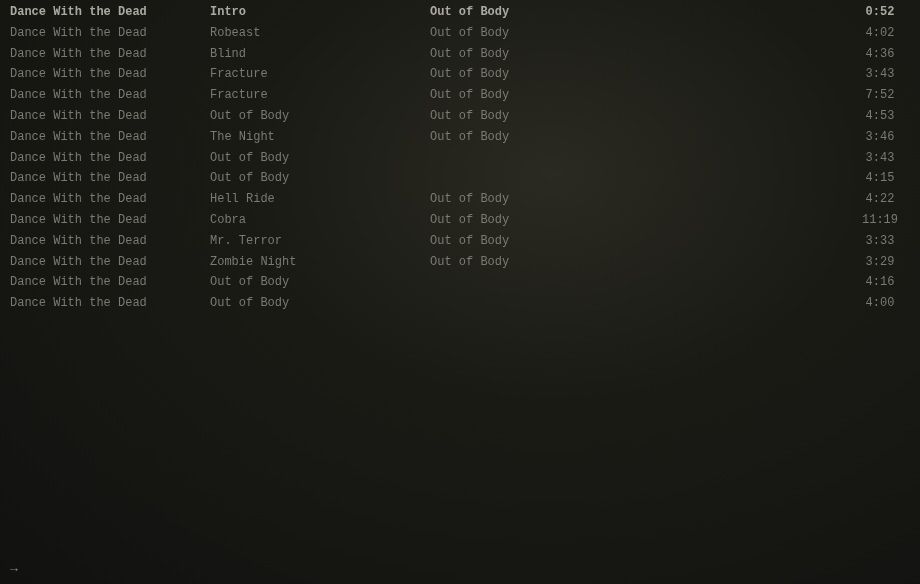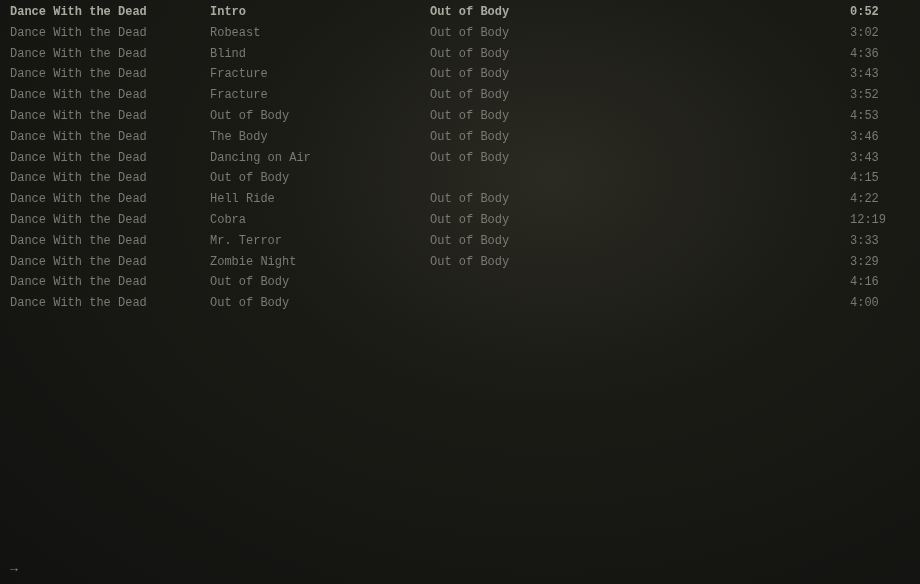--- a/index.html
+++ b/index.html
@@ -49,21 +49,21 @@
       flex-shrink: 0;
     }
 
     .col-album {
       flex: 1;
       min-width: 100px;
     }
 
     .col-duration {
       width: 60px;
-      text-align: left;
+      text-align: center;
       flex-shrink: 0;
     }
 
     .arrow-indicator {
       position: absolute;
       bottom: 8px;
       left: 10px;
       color: #888880;
       font-size: 13px;
     }
@@ -75,74 +75,73 @@
 <div class="track-row">
       <span class="col-artist">Dance With the Dead</span>
       <span class="col-title">Intro</span>
       <span class="col-album">Out of Body</span>
       <span class="col-duration">0:52</span>
     </div>
     <div class="track-row">
       <span class="col-artist">Dance With the Dead</span>
       <span class="col-title">Robeast</span>
       <span class="col-album">Out of Body</span>
-      <span class="col-duration">3:02</span>
+      <span class="col-duration">4:02</span>
     </div>
     <div class="track-row">
       <span class="col-artist">Dance With the Dead</span>
       <span class="col-title">Blind</span>
       <span class="col-album">Out of Body</span>
       <span class="col-duration">4:36</span>
     </div>
     <div class="track-row">
       <span class="col-artist">Dance With the Dead</span>
       <span class="col-title">Fracture</span>
       <span class="col-album">Out of Body</span>
       <span class="col-duration">3:43</span>
     </div>
     <div class="track-row">
       <span class="col-artist">Dance With the Dead</span>
       <span class="col-title">Fracture</span>
       <span class="col-album">Out of Body</span>
-      <span class="col-duration">3:52</span>
+      <span class="col-duration">7:52</span>
     </div>
     <div class="track-row">
       <span class="col-artist">Dance With the Dead</span>
       <span class="col-title">Out of Body</span>
       <span class="col-album">Out of Body</span>
       <span class="col-duration">4:53</span>
     </div>
     <div class="track-row">
       <span class="col-artist">Dance With the Dead</span>
-      <span class="col-title">The Body</span>
+      <span class="col-title">The Night</span>
       <span class="col-album">Out of Body</span>
       <span class="col-duration">3:46</span>
     </div>
     <div class="track-row">
       <span class="col-artist">Dance With the Dead</span>
-      <span class="col-title">Dancing on Air</span>
       <span class="col-album">Out of Body</span>
       <span class="col-duration">3:43</span>
     </div>
     <div class="track-row">
       <span class="col-artist">Dance With the Dead</span>
       <span class="col-album">Out of Body</span>
       <span class="col-duration">4:15</span>
     </div>
     <div class="track-row">
       <span class="col-artist">Dance With the Dead</span>
       <span class="col-title">Hell Ride</span>
       <span class="col-album">Out of Body</span>
       <span class="col-duration">4:22</span>
     </div>
     <div class="track-row">
       <span class="col-artist">Dance With the Dead</span>
       <span class="col-title">Cobra</span>
       <span class="col-album">Out of Body</span>
-      <span class="col-duration">12:19</span>
+      <span class="col-duration">11:19</span>
     </div>
     <div class="track-row">
       <span class="col-artist">Dance With the Dead</span>
       <span class="col-title">Mr. Terror</span>
       <span class="col-album">Out of Body</span>
       <span class="col-duration">3:33</span>
     </div>
     <div class="track-row">
       <span class="col-artist">Dance With the Dead</span>
       <span class="col-title">Zombie Night</span>

